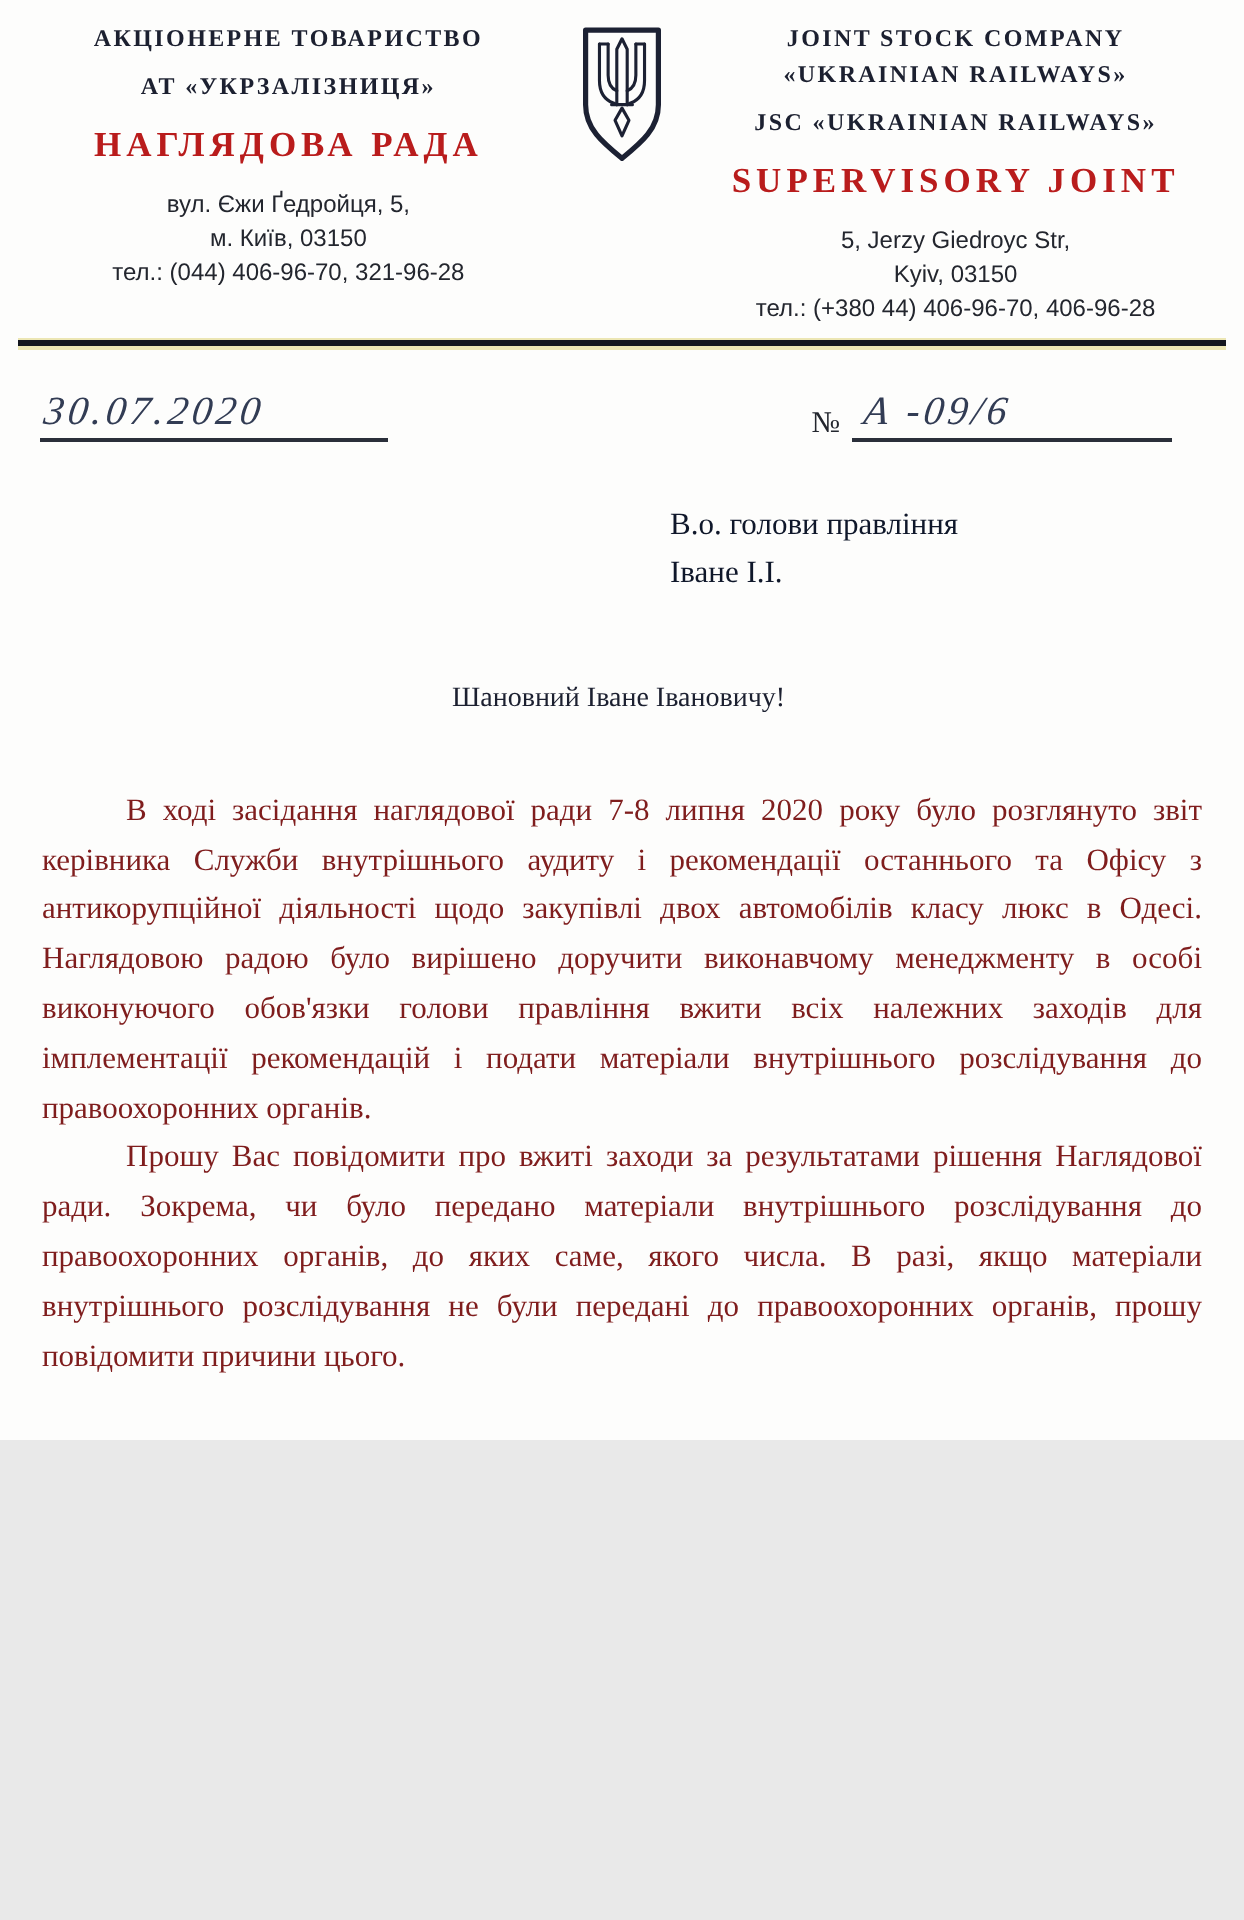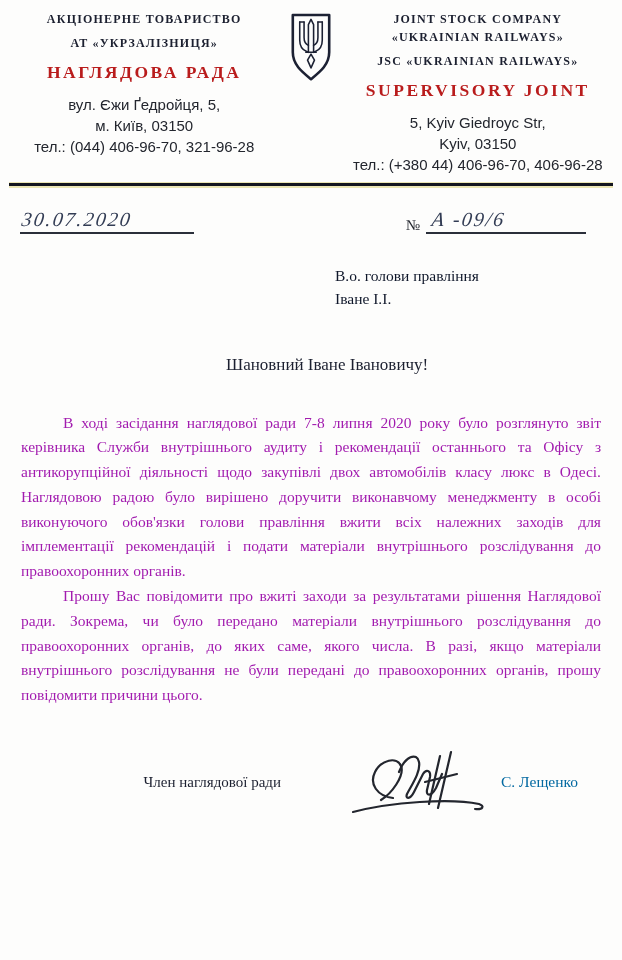--- a/index.html
+++ b/index.html
@@ -1,33 +1,33 @@
 <!DOCTYPE html>
 <html><head>
 <meta charset="utf-8">
 <style>
   html,body{margin:0;padding:0;background:#e9e9e9;}
   .page{
     position:relative;
-    width:622px;height:960px;
+    width:622px;height:720px;
     margin:0 auto;
     background:#fdfdfc;
     font-family:"Liberation Serif", serif;
     color:#1f2430;
     overflow:hidden;
     box-sizing:border-box;
   }
   
   .letterhead{display:flex;padding:10px 8px 0 8px;}
   .lh-col{width:276px;text-align:center;}
   .lh-center{width:62px;display:flex;justify-content:center;align-items:flex-start;padding-top:2px;}
   .lh-line{font-weight:bold;font-size:12px;letter-spacing:1.2px;line-height:1.5;color:#1c2030;}
   .lh-line3{font-weight:bold;font-size:12px;letter-spacing:1.2px;color:#1c2030;margin-top:8px;}
   .lh-org{font-weight:bold;font-size:17.5px;letter-spacing:2.5px;color:#b91c1c;margin-top:11px;}
-  .lh-address{font-family:"Liberation Sans", sans-serif;font-size:15px;line-height:1.4;margin-top:11px;color:#23262e;}
+  .lh-address{font-family:"Liberation Sans", sans-serif;font-size:12px;line-height:1.4;margin-top:11px;color:#23262e;}
   
   .rule{margin:7px 9px 0 9px;}
   .rule .gold-top{height:1px;background:#ece6b4;}
   .rule .black-mid{height:3px;background:#14161f;}
   .rule .gold-bot{height:2px;background:#ece6b4;}
   
   .ref-row{display:flex;justify-content:space-between;align-items:flex-end;margin:20px 36px 0 20px;}
   .ref-date{min-width:168px;border-bottom:2px solid #2a2f3a;padding:0 4px 1px 2px;}
   .ref-no{display:flex;align-items:flex-end;}
   .ref-no-label{font-size:15px;color:#23262e;padding-right:6px;}
@@ -36,23 +36,23 @@
     display:inline-block;
     font-style:italic;
     font-size:20px;
     letter-spacing:2px;
     color:#323c54;
     transform:skewX(-8deg);
   }
   
   .addressee{margin:30px 0 0 335px;font-size:15.5px;line-height:1.5;color:#0f172a;}
   
-  .salutation{margin:44px 0 0 226px;font-size:17px;color:#1c2030;}
+  .salutation{margin:44px 0 0 226px;font-size:14px;color:#1c2030;}
   
-  .body-text{margin:36px 21px 0 21px;font-size:15.5px;line-height:1.6;text-align:justify;color:#a21caf;}
+  .body-text{margin:36px 21px 0 21px;font-size:15.5px;line-height:1.6;text-align:justify;color:#7f1d1d;}
   .body-text p{margin:0;text-indent:42px;}
   
   .sig-row{display:flex;align-items:center;justify-content:flex-end;margin:30px 44px 0 8px;}
   .sig-role{font-size:15px;color:#1c2030;}
   .sig-name{font-size:15.5px;color:#0369a1;}
   .sig-art{width:160px;height:88px;margin-left:60px;}
   svg{display:block;}
 </style>
 </head>
 <body>
@@ -90,21 +90,21 @@
         </g>
       </svg>
     </div>
 
     <div class="lh-col">
       <div class="lh-line">JOINT STOCK COMPANY</div>
       <div class="lh-line">«UKRAINIAN RAILWAYS»</div>
       <div class="lh-line3">JSC «UKRAINIAN RAILWAYS»</div>
       <div class="lh-org">SUPERVISORY JOINT</div>
       <div class="lh-address">
-        <div>5, Kyiv Giedroyc Str,</div>
+        <div>5, Jerzy Giedroyc Str,</div>
         <div>Kyiv, 03150</div>
         <div>тел.: (+380 44) 406-96-70, 406-96-28</div>
       </div>
     </div>
   </div>
 
   <div class="rule">
     <div class="gold-top"></div>
     <div class="black-mid"></div>
     <div class="gold-bot"></div>

